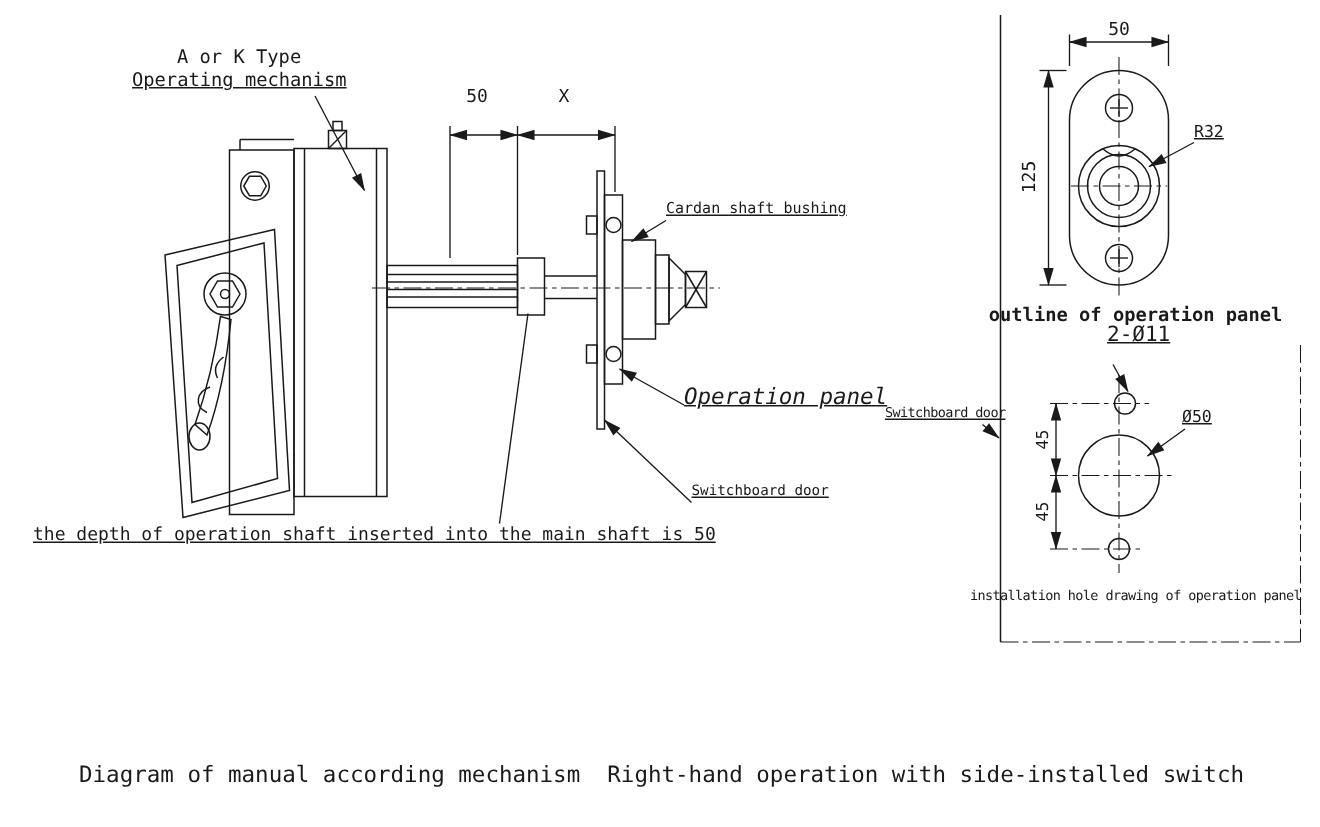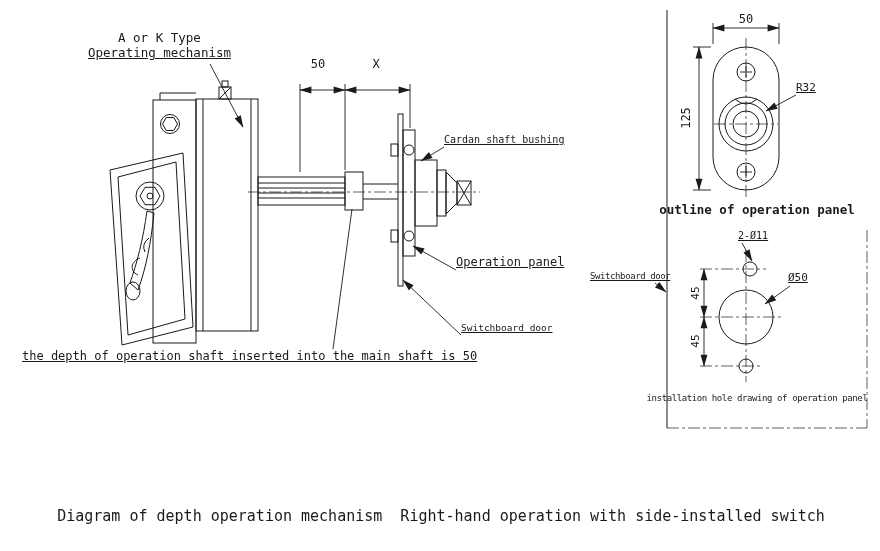--- a/index.html
+++ b/index.html
@@ -160,31 +160,31 @@
     </g>
   </svg>
 
   <div class="t" style="left:118px;top:31px;font-size:12.5px;">A or K Type</div>
   <div class="t u" style="left:88px;top:46px;font-size:12.5px;">Operating mechanism</div>
 
   <div class="t cx" style="left:318px;top:58px;font-size:12px;">50</div>
   <div class="t cx" style="left:376px;top:58px;font-size:12px;">X</div>
 
   <div class="t u" style="left:444px;top:134px;font-size:10px;">Cardan shaft bushing</div>
-  <div class="t u" style="left:456px;top:256px;font-size:12px;">Operation panel</div>
+  <div class="t u" style="left:456px;top:256px;font-size:15px;font-style:italic;">Operation panel</div>
   <div class="t u" style="left:461px;top:323px;font-size:9.5px;">Switchboard door</div>
 
   <div class="t u" style="left:22px;top:350px;font-size:12px;">the depth of operation shaft inserted into the main shaft is 50</div>
 
   <div class="t cx" style="left:746px;top:13px;font-size:12px;">50</div>
   <div class="t vert" style="left:687px;top:118px;font-size:12px;">125</div>
   <div class="t u" style="left:796px;top:82px;font-size:11px;">R32</div>
   <div class="t cx" style="left:757px;top:203px;font-size:12.5px;font-weight:bold;">outline of operation panel</div>
 
-  <div class="t u" style="left:738px;top:230px;font-size:10px;text-align:center;">2-Ø11</div>
+  <div class="t u" style="left:738px;top:215px;font-size:14px;text-align:center;">2-Ø11</div>
   <div class="t u" style="left:788px;top:272px;font-size:11px;">Ø50</div>
   <div class="t vert" style="left:696px;top:293px;font-size:11px;">45</div>
   <div class="t vert" style="left:696px;top:341px;font-size:11px;">45</div>
   <div class="t u" style="left:590px;top:271px;font-size:9px;letter-spacing:-0.4px;">Switchboard door</div>
   <div class="t cx bold" style="left:757px;top:393px;font-size:9px;letter-spacing:-0.4px;">installation hole drawing of operation panel</div>
 
-  <div class="t cx" style="left:441px;top:508px;font-size:15px;">Diagram of depth operation mechanism  Right-hand operation with side-installed switch</div>
+  <div class="t cx" style="left:441px;top:508px;font-size:15px;">Diagram of manual according mechanism  Right-hand operation with side-installed switch</div>
 </div>
 
 </body></html>

